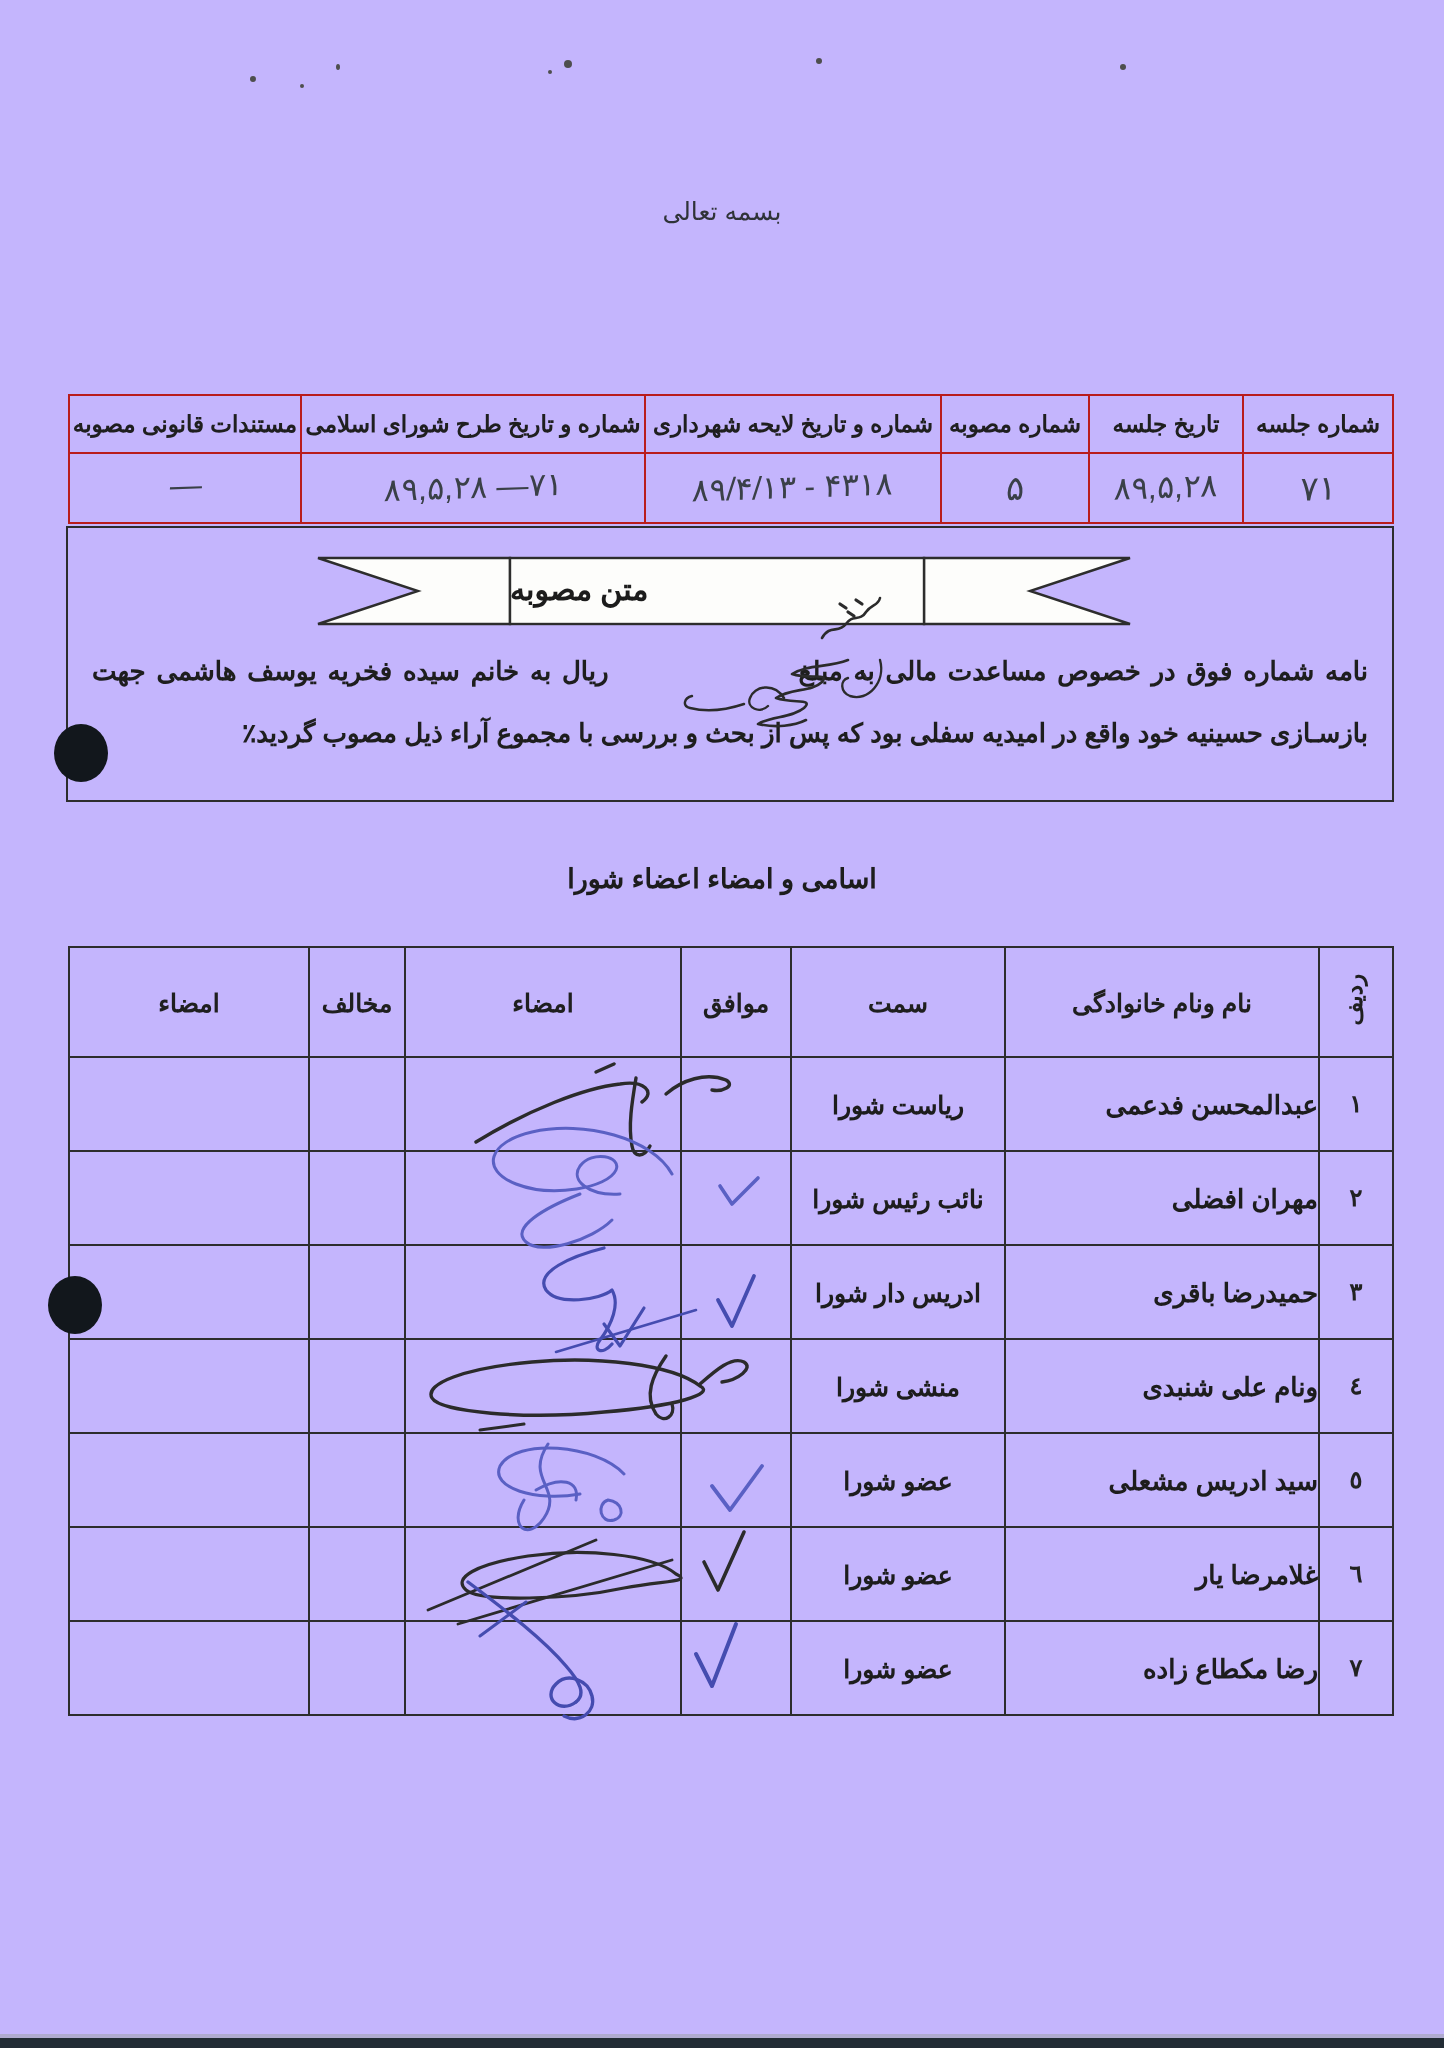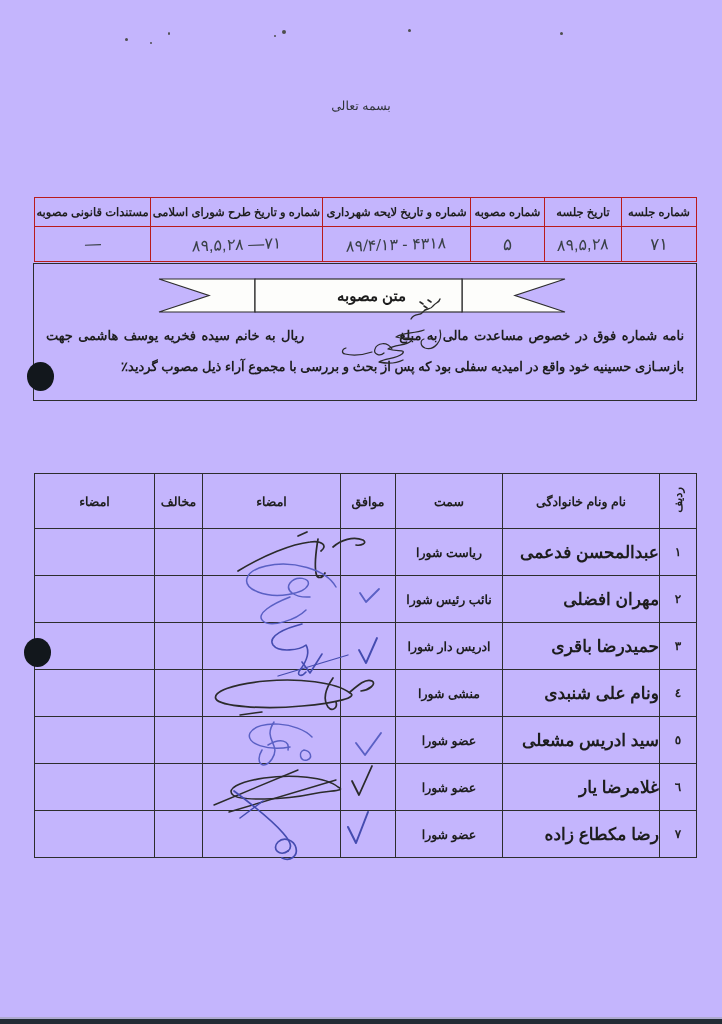--- a/index.html
+++ b/index.html
@@ -24,42 +24,42 @@
   .info-table th,.info-table td{border:1px solid #b91c1c;padding:0;text-align:center;vertical-align:middle;overflow:visible;margin-left:36px;}
   .info-table th{height:28px;font-size:11.5px;font-weight:bold;color:#1f1f1f;}
   .info-table td{height:34px;}
   .hw{display:inline-block;font-size:16px;color:#3a4048;transform:rotate(-2deg) skewX(-5deg);white-space:nowrap;}
   .hw-big{font-size:17px;}
   
   .text-box{position:absolute;left:33px;top:263px;width:662px;height:136px;border:1px solid #2d2d2d;}
   .ribbon{position:absolute;top:8px;left:118px;width:420px;height:46px;}
   .ribbon svg{position:absolute;inset:0;}
   .ribbon-label{
-    position:absolute;left:116px;top:7px;width:207px;height:33px;
-    line-height:33px;text-align:center;direction:rtl;
+    position:absolute;left:103px;top:7px;width:207px;height:33px;
+    line-height:33px;text-align:left;direction:rtl;
     font-weight:bold;font-size:15px;color:#1c1c1c;
   }
   .res-text{
     position:absolute;top:56px;right:12px;left:12px;margin:0;
     direction:rtl;text-align:justify;
     font-weight:bold;font-size:13px;line-height:31px;color:#1e1e1e;
   }
   .amount-gap{display:inline-block;width:95px;height:1px;vertical-align:middle;}
   
   .section-title{
     position:absolute;top:431px;left:0;right:0;
     text-align:center;direction:rtl;
     font-weight:bold;font-size:13.5px;color:#1d1d1d;
   }
   .members-table{position:absolute;top:473px;right:25px;width:662px;direction:rtl;}
   .members-table th,.members-table td{border:1px solid #2d2d2d;padding:0;vertical-align:middle;}
   .members-table th{height:54px;font-size:12.5px;font-weight:bold;text-align:center;color:#1f1f1f;}
   .members-table td{height:46px;}
   .cell-no{text-align:center;font-weight:bold;font-size:12px;}
-  .cell-name{text-align:right;padding-right:12px;font-weight:bold;font-size:17px;color:#1d1d1d;}
+  .cell-name{text-align:right;padding-right:12px;font-weight:bold;font-size:13px;color:#1d1d1d;}
   .cell-pos{text-align:center;font-weight:bold;font-size:12.5px;color:#1d1d1d;margin-left:43px;}
   .vertical{writing-mode:vertical-rl;transform:rotate(180deg);font-size:11.5px;letter-spacing:1px;display:inline-block;}
   
   .hand-overlay{position:absolute;inset:0;pointer-events:none;}
   .hand-overlay path, .hand-overlay line{fill:none;stroke-linecap:round;stroke-linejoin:round;}
   .ink-b{stroke:var(--ink-black,#2b2b2b);}
   .ink-u{stroke:var(--ink-blue,#4b51b3);}
   .ink-u2{stroke:var(--ink-blue2,#5a60c4);}
   
   .hp{position:absolute;background:#12171c;border-radius:50%;}
@@ -120,20 +120,21 @@
       <svg viewBox="0 0 420 46" width="420" height="46">
         <polygon points="103,7 7,7 57,23.5 7,40 103,40" fill="#fdfdfb" stroke="#2d2d2d" stroke-width="1.2"></polygon>
         <polygon points="310,7 413,7 363,23.5 413,40 310,40" fill="#fdfdfb" stroke="#2d2d2d" stroke-width="1.2"></polygon>
         <rect x="103" y="7" width="207" height="33" fill="#fdfdfb" stroke="#2d2d2d" stroke-width="1.2"></rect>
       </svg>
       <div class="ribbon-label">متن مصوبه</div>
     </div>
     <p class="res-text"><span>نامه شماره فوق در خصوص مساعدت مالی به مبلغ</span><span class="amount-gap"></span><span>ریال به خانم سیده فخریه یوسف هاشمی جهت بازسـازی حسینیه خود واقع در امیدیه سفلی بود که پس از بحث و بررسی با مجموع آراء ذیل مصوب گردید٪</span></p>
   </div>
 
+  <div class="section-title">اسامی و امضاء اعضاء شورا</div>
 
   <table class="members-table" dir="rtl">
     <colgroup>
       <col style="width:37px">
         <col style="width:157px">
         <col style="width:107px">
       <col style="width:55px">
         <col style="width:138px">
         <col style="width:48px">
         <col style="width:120px">

